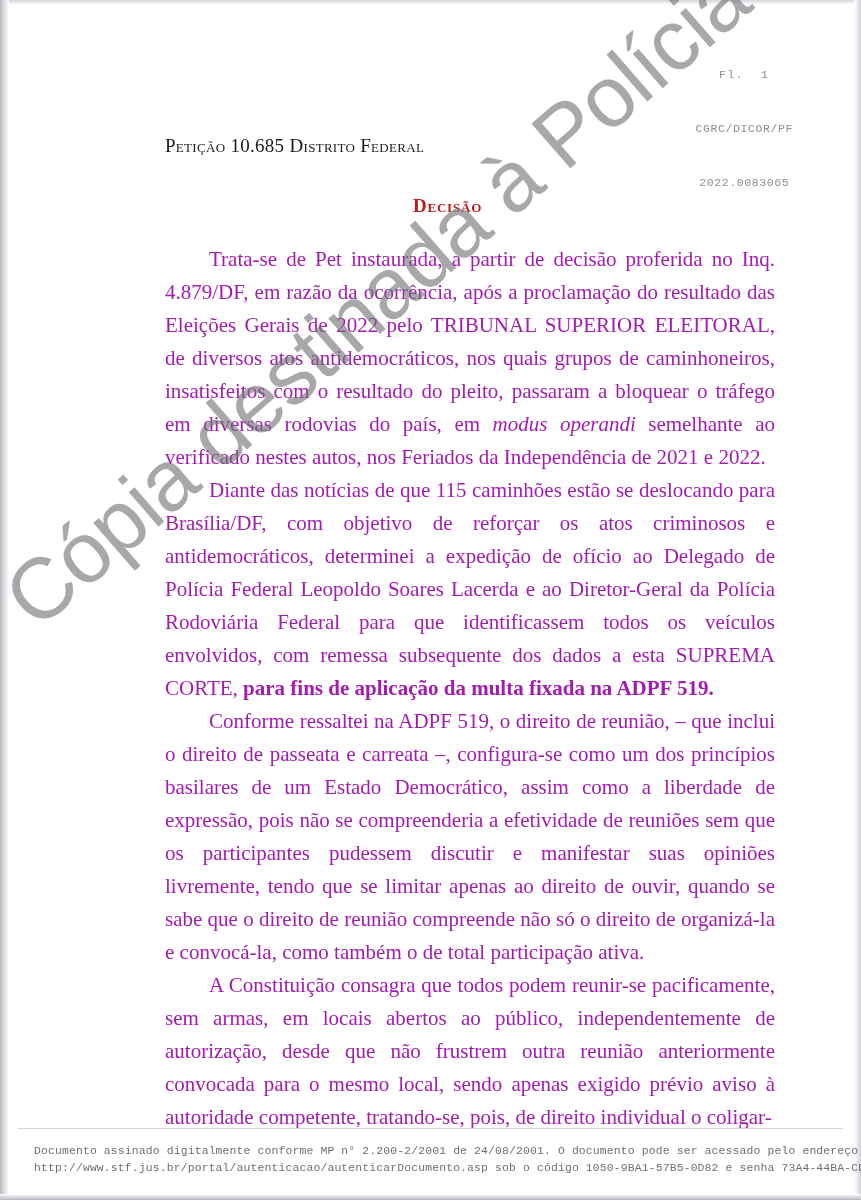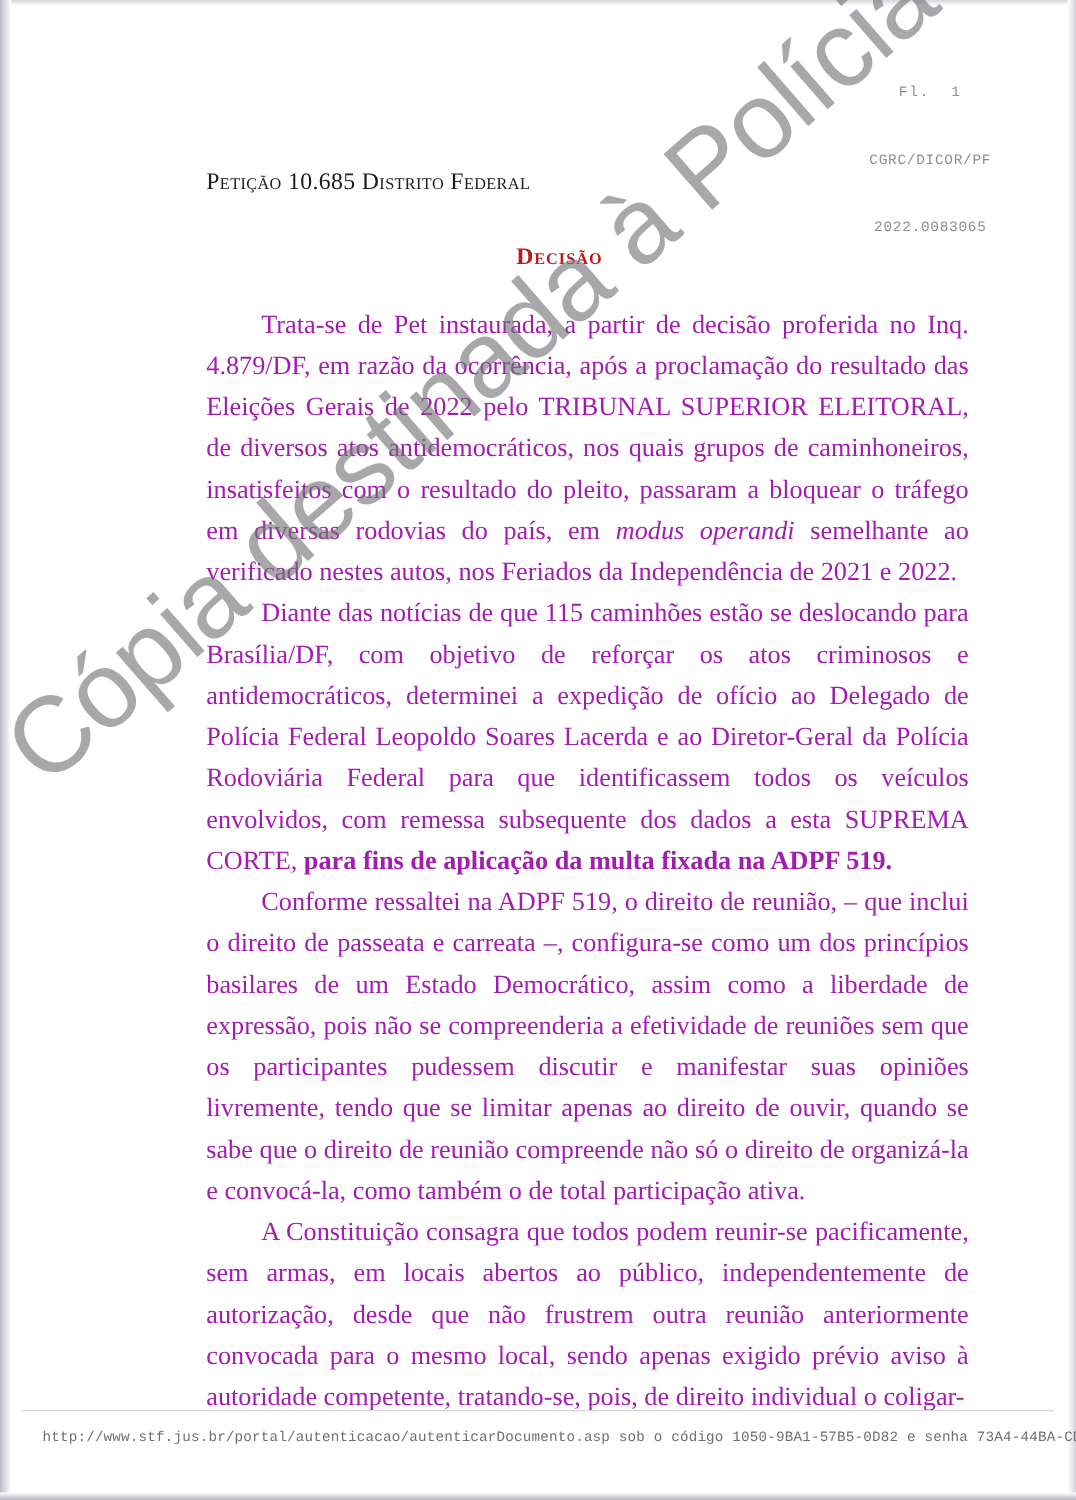--- a/index.html
+++ b/index.html
@@ -194,16 +194,17 @@
     <p class="para">Conforme ressaltei na ADPF 519, o direito de reunião, – que inclui o direito de passeata e carreata –, configura-se como um dos princípios basilares de um Estado Democrático, assim como a liberdade de expressão, pois não se compreenderia a efetividade de reuniões sem que os participantes pudessem discutir e manifestar suas opiniões livremente, tendo que se limitar apenas ao direito de ouvir, quando se sabe que o direito de reunião compreende não só o direito de organizá-la e convocá-la, como também o de total participação ativa.</p>
 
     <p class="para">A Constituição consagra que todos podem reunir-se pacificamente, sem armas, em locais abertos ao público, independentemente de autorização, desde que não frustrem outra reunião anteriormente convocada para o mesmo local, sendo apenas exigido prévio aviso à autoridade competente, tratando-se, pois, de direito individual o coligar-</p>
 
   </div>
 
   <div class="watermark">Cópia destinada à Polícia Federal</div>
 
   <div class="footer-rule"></div>
   <div class="footer">
+    <div>Documento assinado digitalmente conforme MP n° 2.200-2/2001 de 24/08/2001. O documento pode ser acessado pelo endereço</div>
     <div>http://www.stf.jus.br/portal/autenticacao/autenticarDocumento.asp sob o código 1050-9BA1-57B5-0D82 e senha 73A4-44BA-CD58-6534</div>
   </div>
 
 </div>
 
 </body></html>

